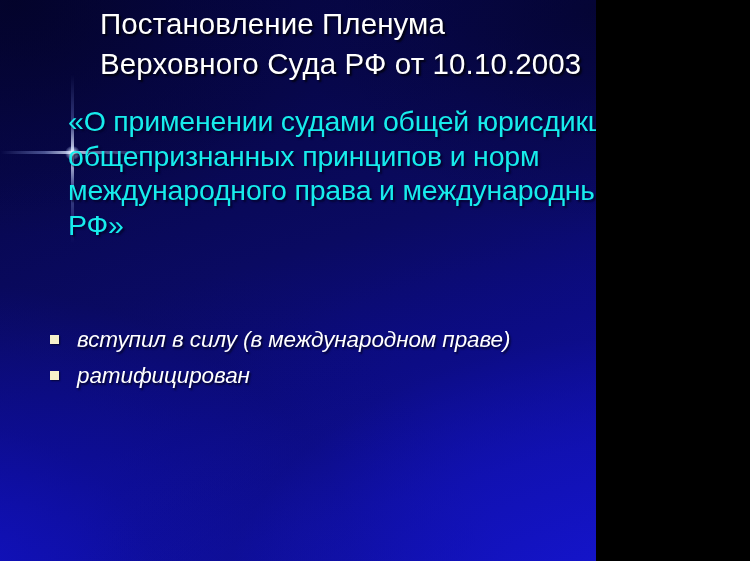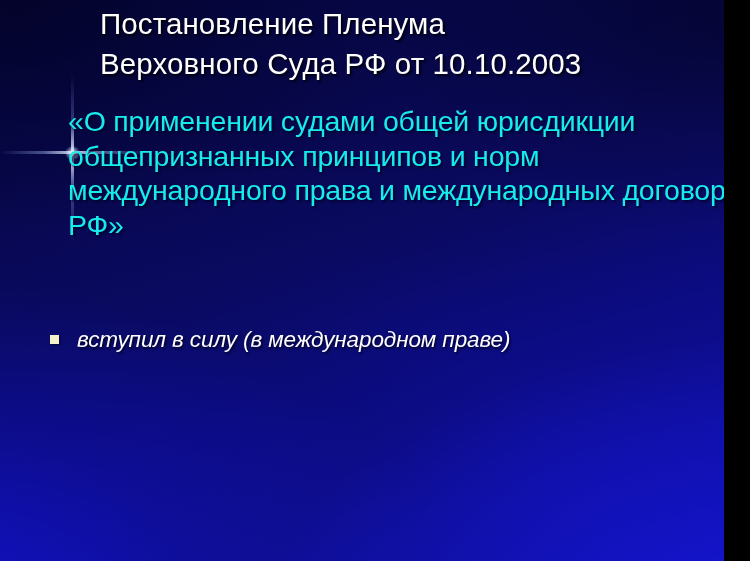--- a/index.html
+++ b/index.html
@@ -2,21 +2,21 @@
 <html><head>
 <meta charset="utf-8">
 <style>
   html, body {
     margin: 0;
     padding: 0;
     background: #000;
   }
   #slide {
     position: relative;
-    width: 724px;
+    width: 596px;
     height: 561px;
     overflow: hidden;
     font-family: "Liberation Sans", sans-serif;
     background:
       radial-gradient(ellipse 130% 95% at 108% 112%, rgba(22,22,215,0.98) 0%, rgba(18,18,190,0.75) 28%, rgba(12,12,130,0.30) 55%, rgba(8,8,80,0.0) 75%),
       radial-gradient(ellipse 120% 90% at -12% 104%, rgba(18,18,200,0.90) 0%, rgba(14,14,160,0.55) 32%, rgba(9,9,95,0.18) 60%, rgba(6,6,60,0) 80%),
       linear-gradient(164deg, #05053f 0%, #07074c 24%, #0a0a62 46%, #0c0c86 66%, #1111a8 84%, #1414b4 100%);
   }
 
   
@@ -161,15 +161,19 @@
 Верховного Суда РФ от 10.10.2003</div>
 
   <div class="quote">«О применении судами общей юрисдикции общепризнанных принципов и норм международного права и международных договоров РФ»</div>
 
 
   <ul class="bullets">
     <li>
       <span class="marker"></span>
       <span class="txt">вступил в силу (в международном праве)</span>
     </li>
+    <li>
+      <span class="marker"></span>
+      <span class="txt">ратифицирован</span>
+    </li>
   </ul>
 
 </div>
 
 </body></html>

